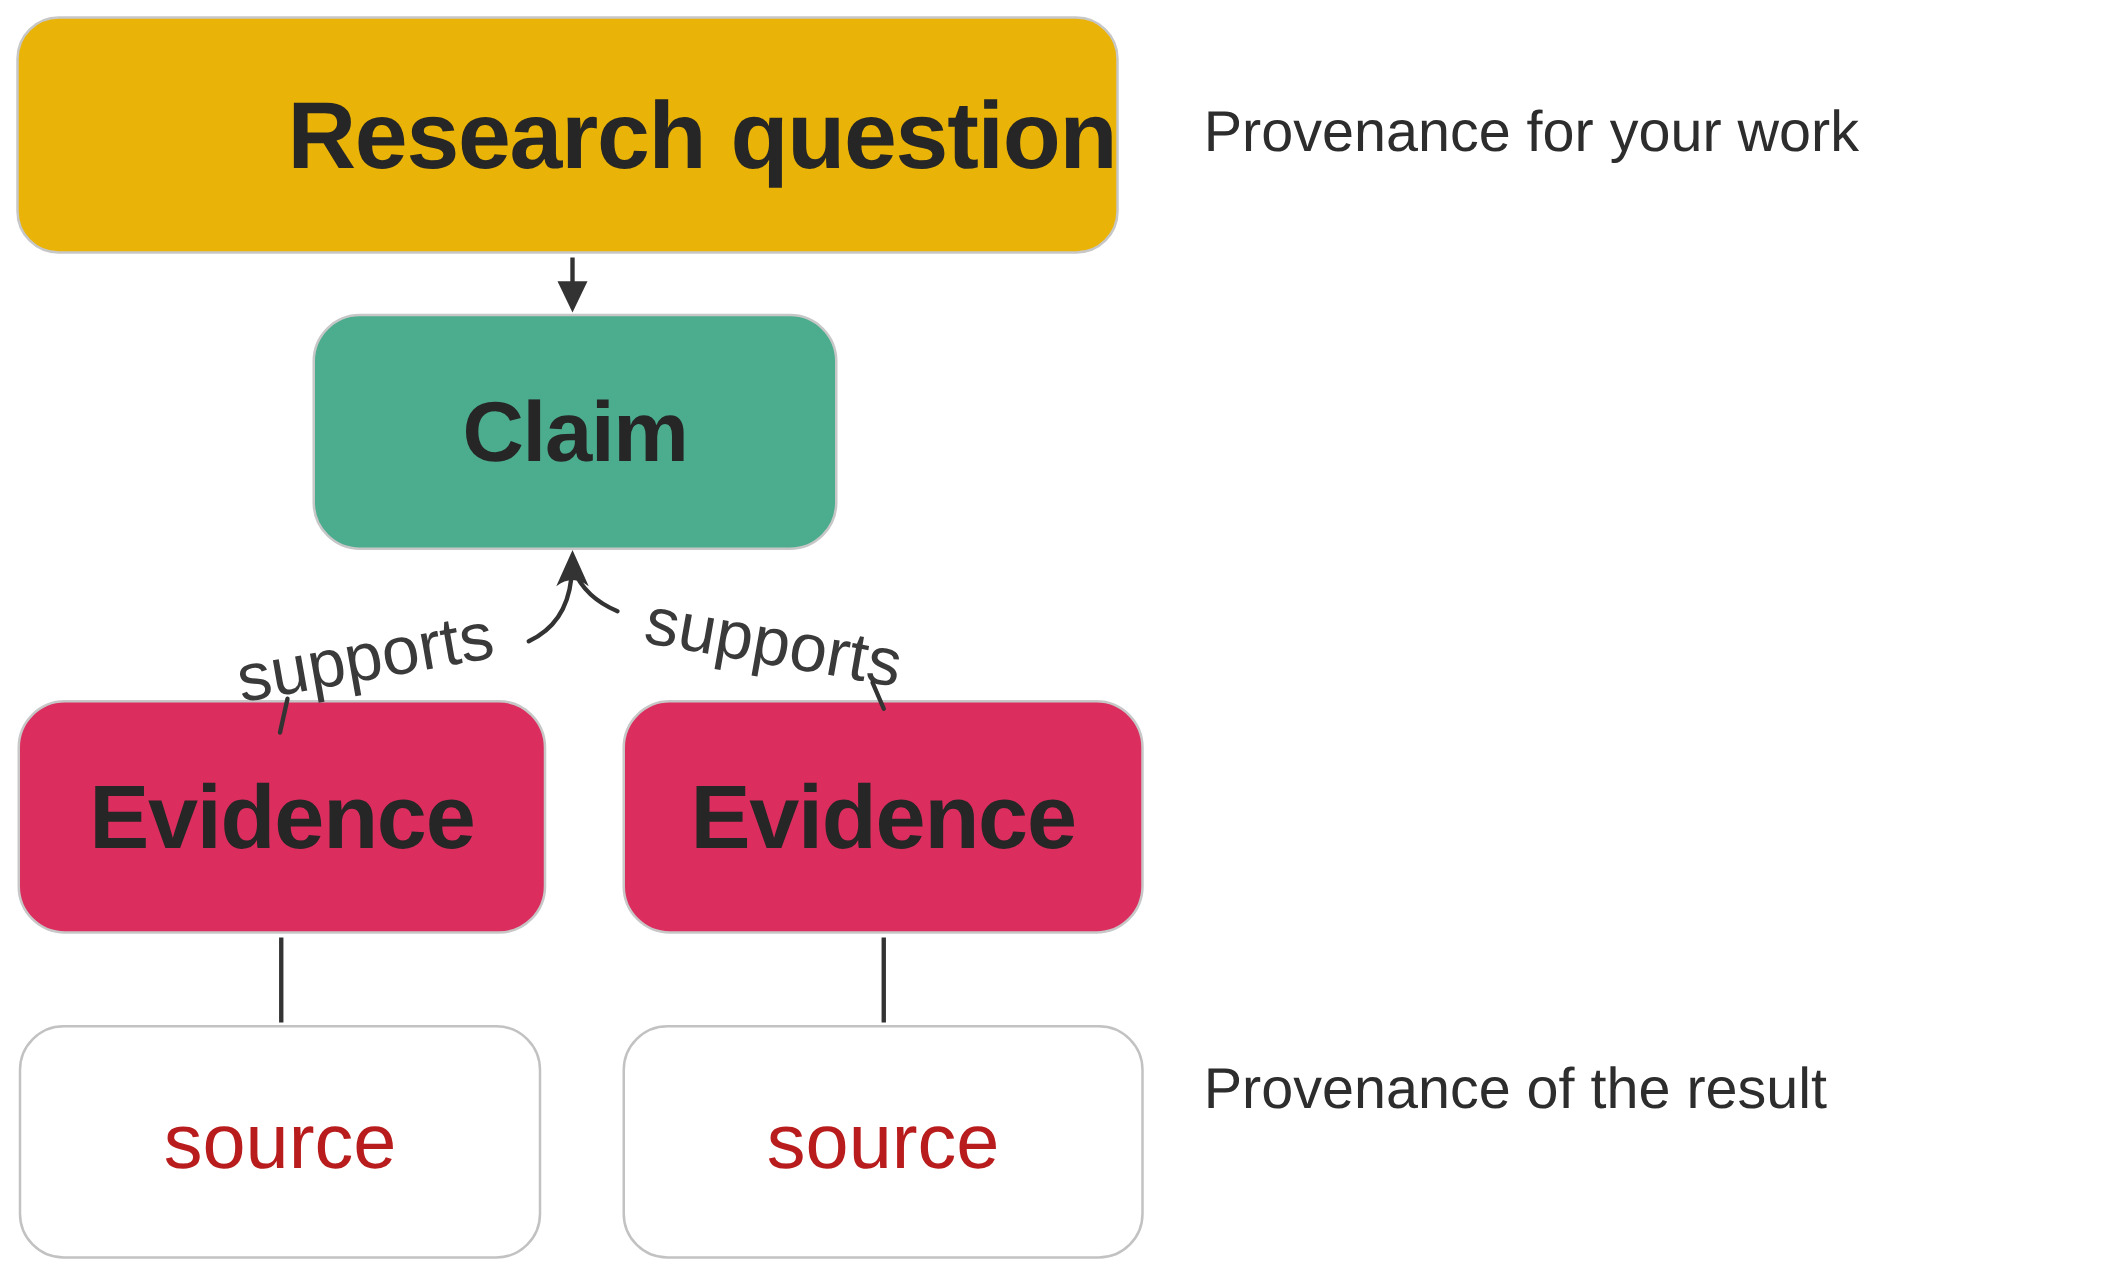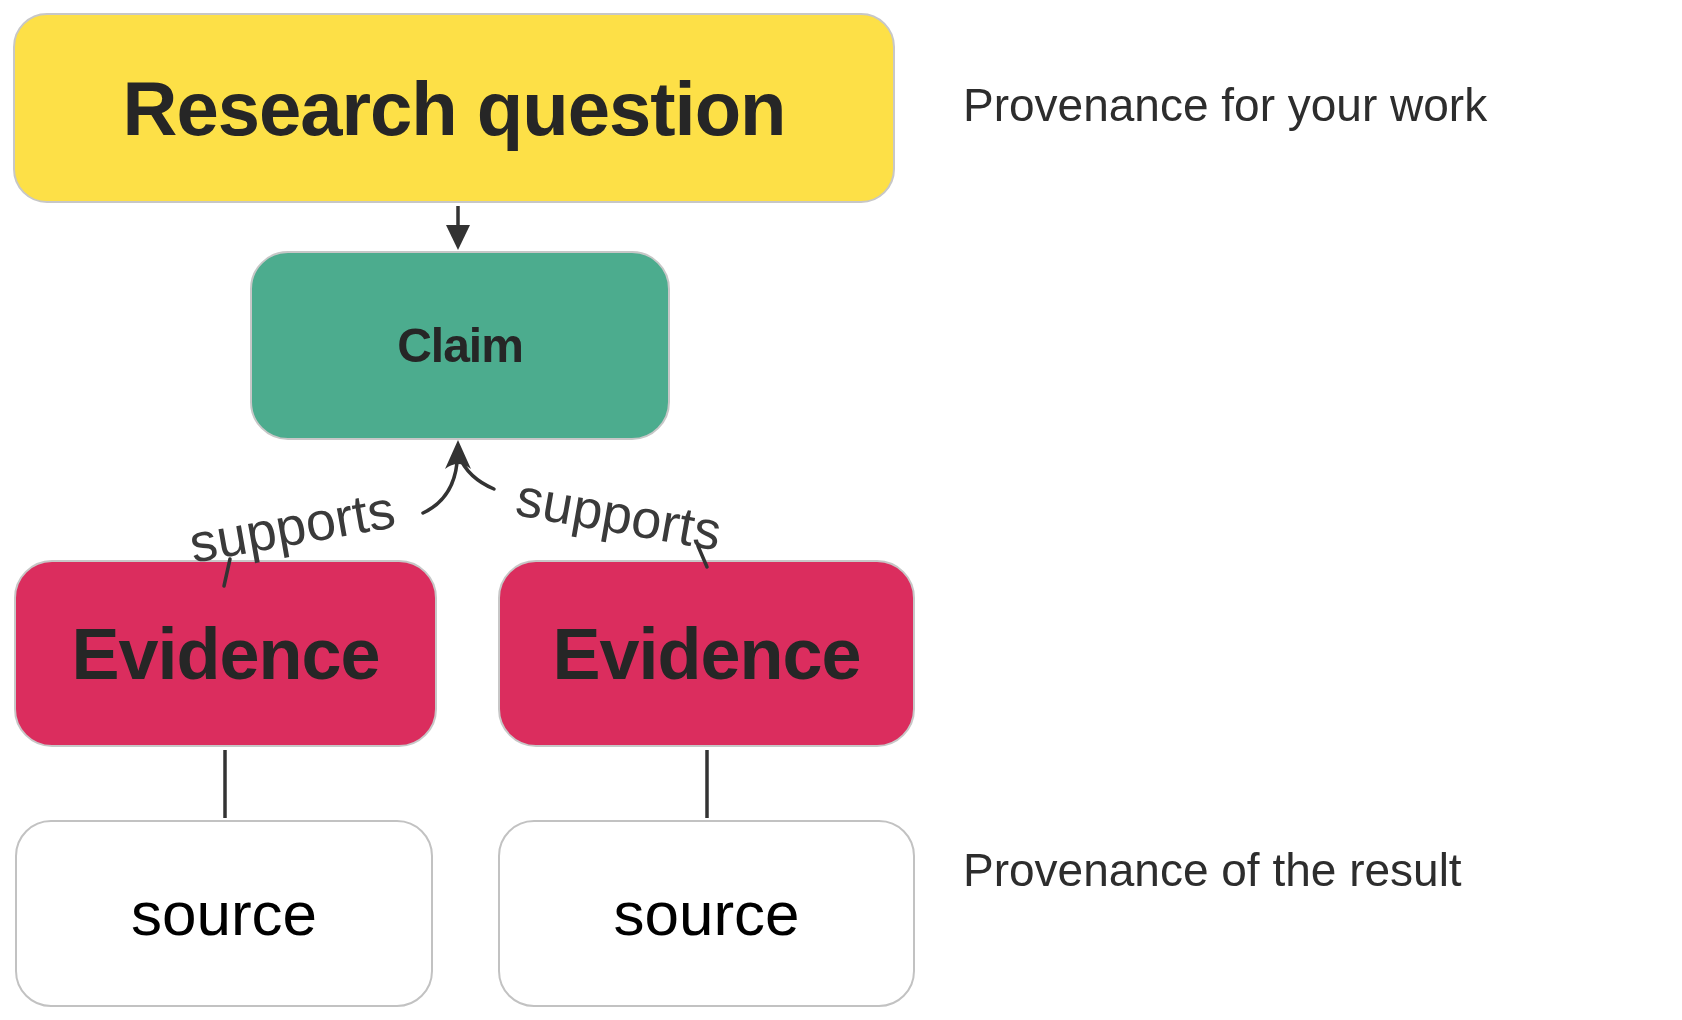--- a/index.html
+++ b/index.html
@@ -22,28 +22,28 @@
   }
   .node-label {
     color: #262626;
     font-weight: 700;
     letter-spacing: -1px;
     white-space: nowrap;
   }
   .node-rq        { left: 13px;  top: 13px;  width: 882px; height: 190px; }
   .node-rq .node-label { font-size: 76px; }
   .node-claim     { left: 250px; top: 251px; width: 420px; height: 189px; border-radius: 38px; }
-  .node-claim .node-label { font-size: 48px; }
+  .node-claim .node-label { font-size: 68px; }
   .node-evidence-left  { left: 14px;  top: 560px; width: 423px; height: 187px; border-radius: 38px; }
   .node-evidence-right { left: 498px; top: 560px; width: 417px; height: 187px; border-radius: 38px; }
   .node-evidence-left .node-label, .node-evidence-right .node-label { font-size: 72px; }
   .node-source-left  { left: 15px;  top: 820px; width: 418px; height: 187px; border: 2px solid #c2c2c2; border-radius: 36px; }
   .node-source-right { left: 498px; top: 820px; width: 417px; height: 187px; border: 2px solid #c2c2c2; border-radius: 36px; }
   .source-label {
-    color: #000000;
+    color: #b91c1c;
     font-weight: 400;
     font-size: 62px;
     letter-spacing: 0px;
     white-space: nowrap;
   }
   .edge-label {
     position: absolute;
     color: #3a3a3a;
     font-size: 54px;
     font-weight: 400;
@@ -70,21 +70,21 @@
     width: 1682px;
     height: 1020px;
     pointer-events: none;
   }
 </style>
 </head>
 <body>
 
 <div class="stage">
 
-  <div class="node node-rq" style="background-color: #fde047;">
+  <div class="node node-rq" style="background-color: #eab308; justify-content: flex-end;">
     <span class="node-label">Research question</span>
   </div>
 
   <div class="node node-claim" style="background-color: rgb(76, 172, 142);">
     <span class="node-label">Claim</span>
   </div>
 
   <div class="node node-evidence-left" style="background-color: rgb(219, 45, 94);">
     <span class="node-label">Evidence</span>
   </div>

